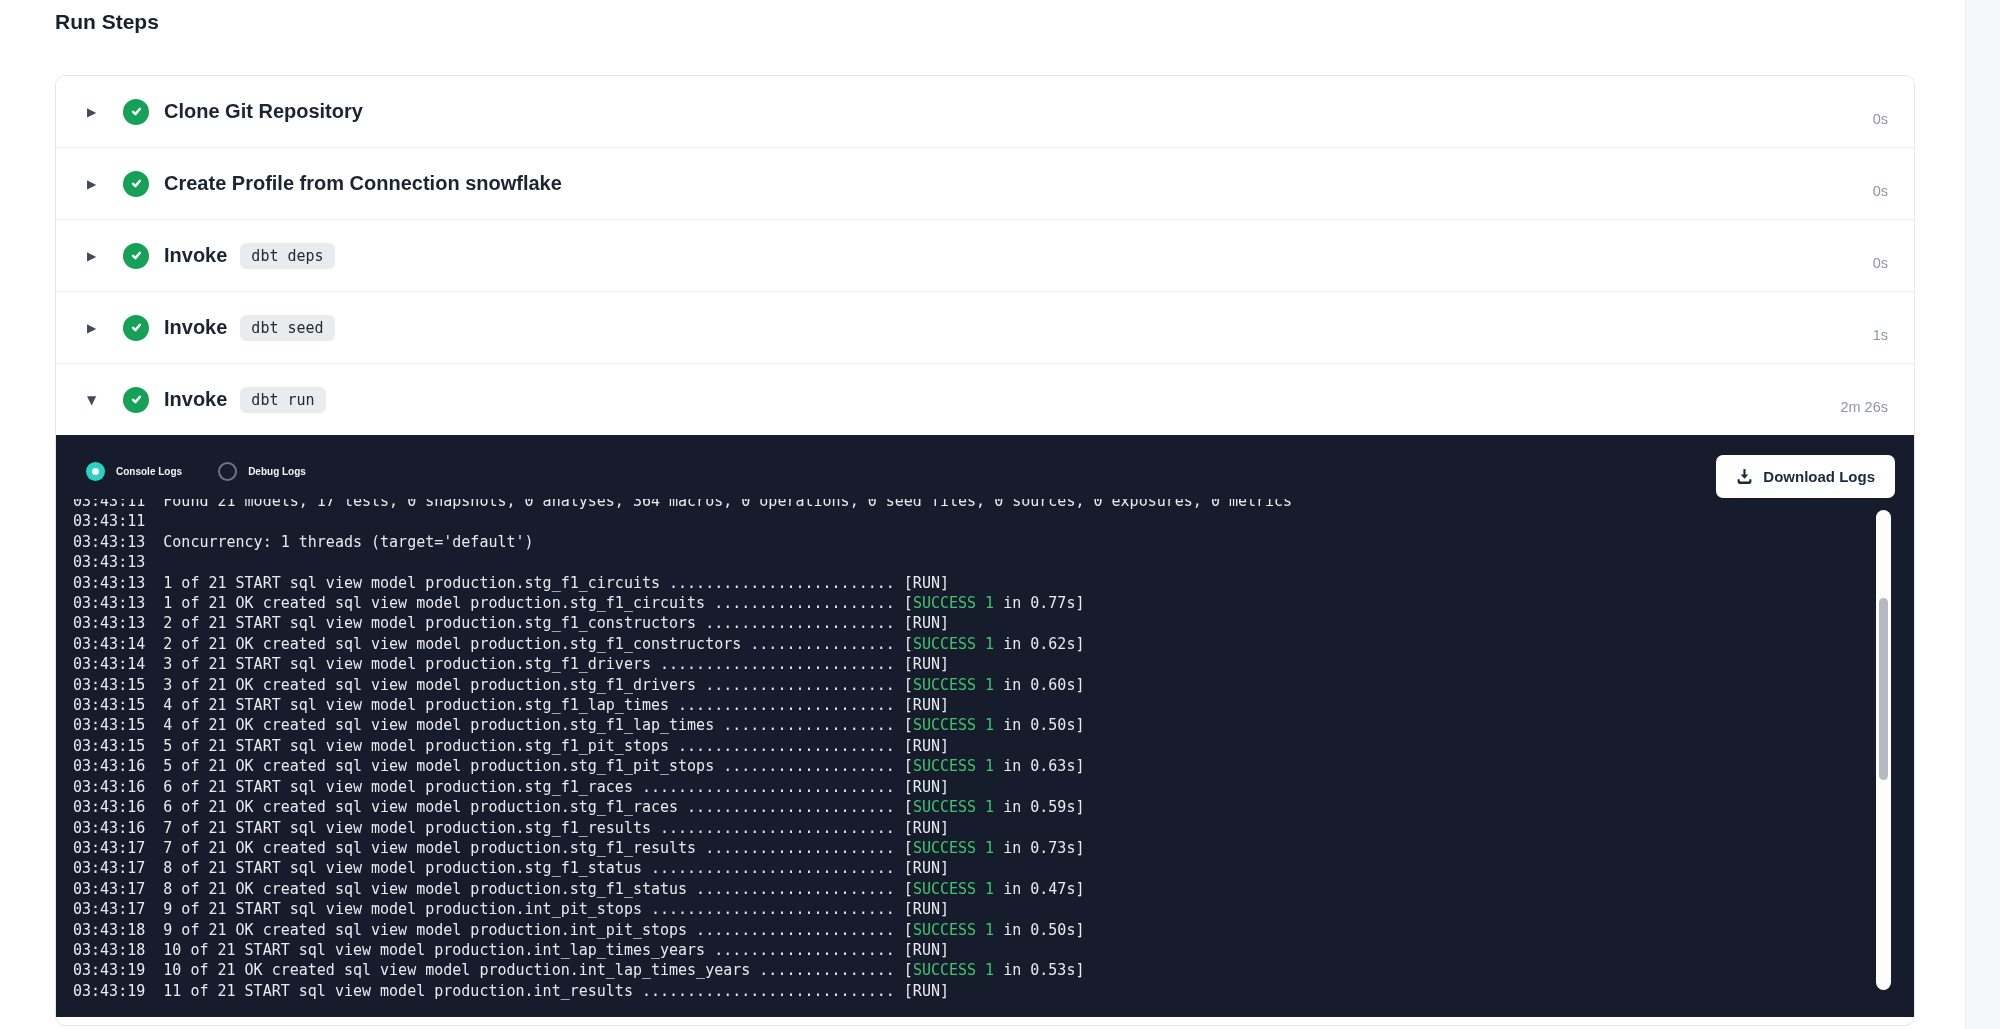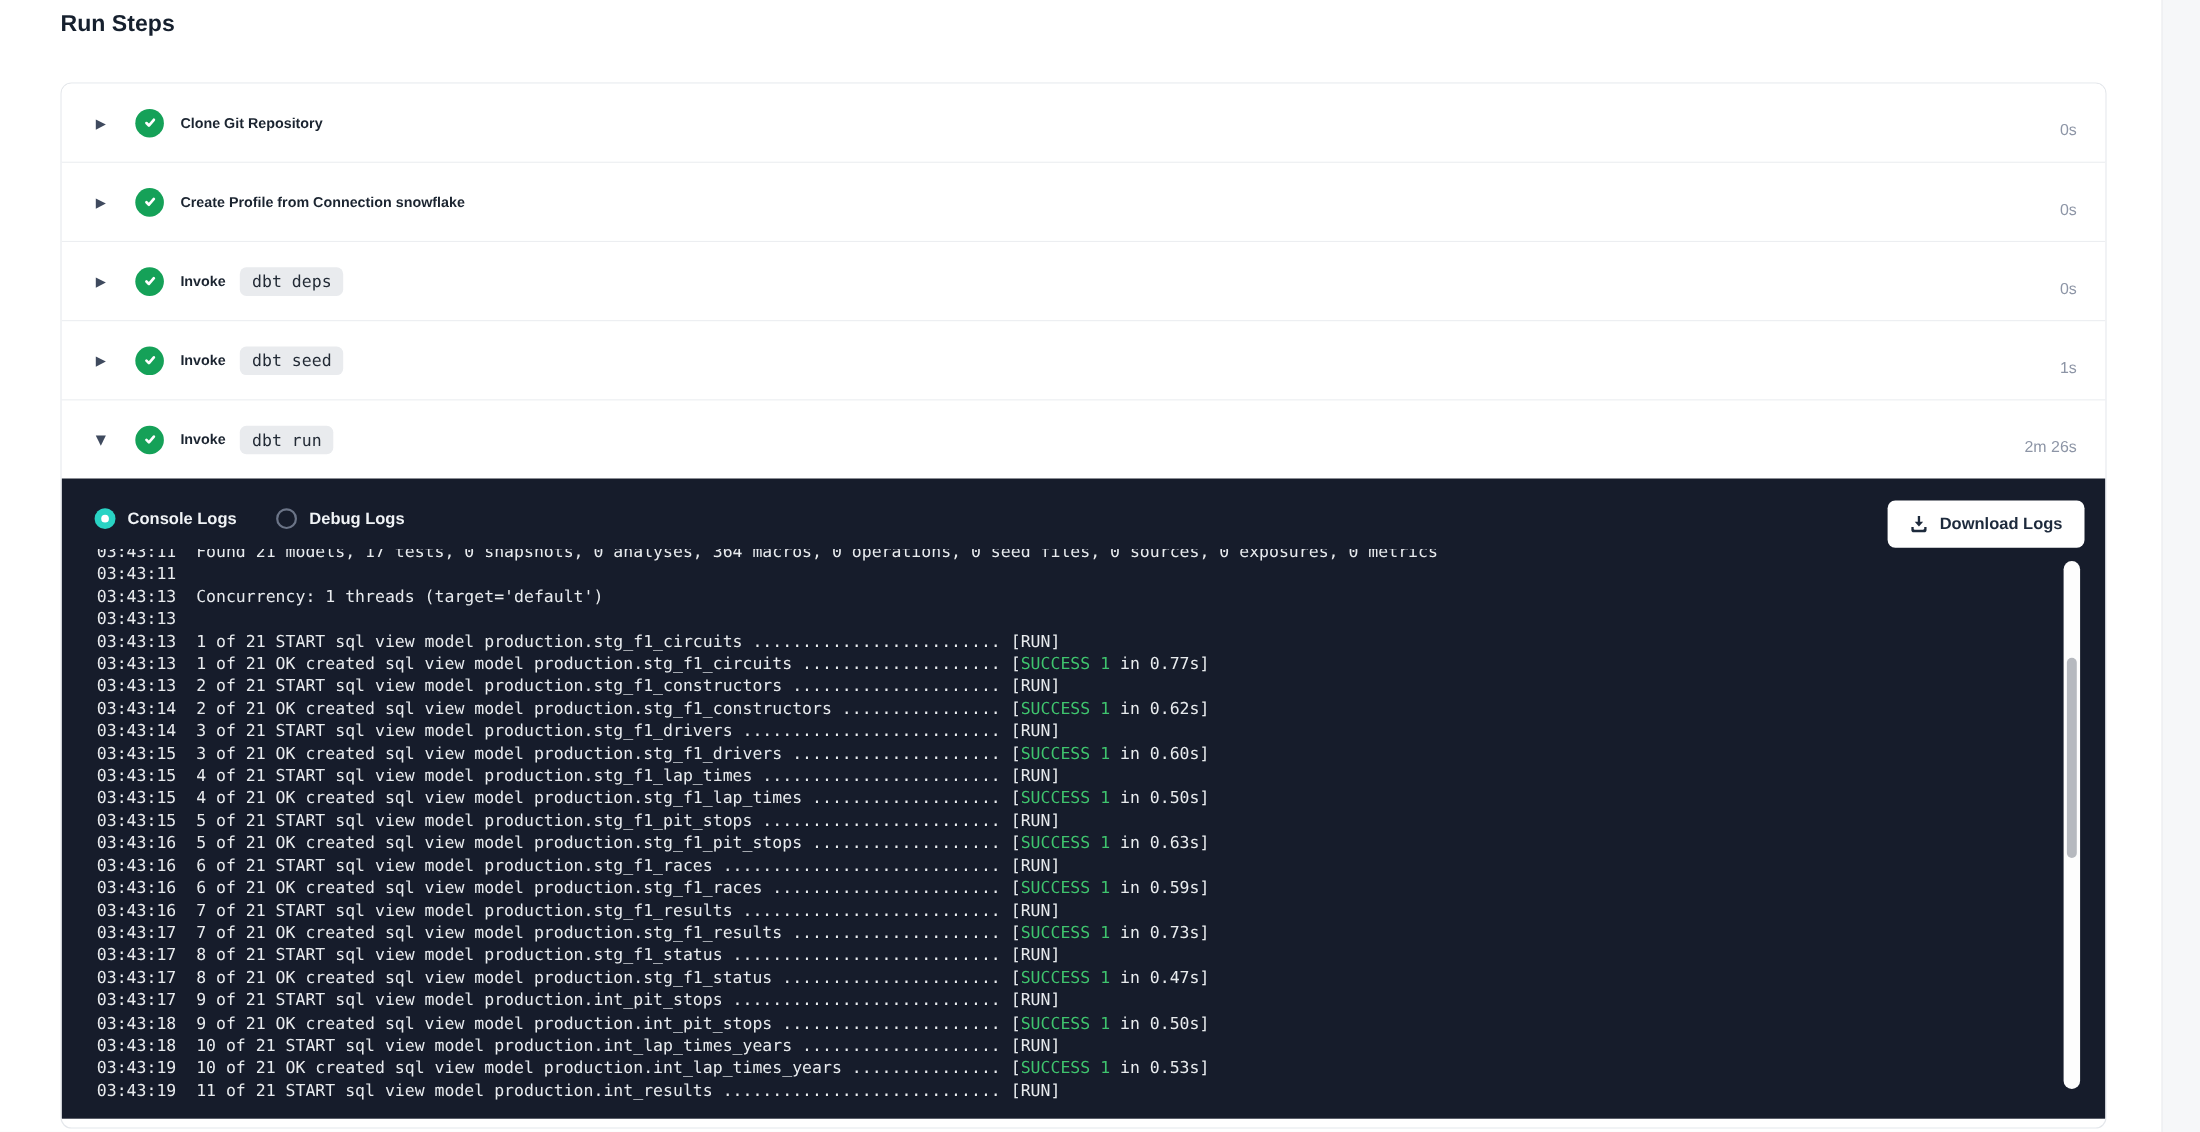--- a/index.html
+++ b/index.html
@@ -66,21 +66,21 @@
     background: #15a158;
     margin-left: 19px;
     margin-right: 15px;
     display: flex; align-items: center; justify-content: center;
     flex: 0 0 auto;
   }
   .check svg { width: 15px; height: 15px; }
   .check path { stroke: #ffffff; stroke-width: 2.6; fill: none; stroke-linecap: round; stroke-linejoin: round; }
 
   .step-label {
-    font-size: 13px;
+    font-size: 20px;
     font-weight: 700;
     color: #1b2430;
   }
   .chip {
     margin-left: 13px;
     background: #e9ebee;
     border-radius: 6px;
     padding: 4px 11px;
     font-family: "DejaVu Sans Mono", monospace;
     font-size: 15px;
@@ -113,21 +113,21 @@
     box-sizing: border-box;
     display: flex; align-items: center; justify-content: center;
     flex: 0 0 auto;
   }
   .radio.checked { background: #29d3c4; }
   .radio-dot { width: 7px; height: 7px; border-radius: 50%; background: #ffffff; }
   .radio.unchecked { border: 2.5px solid #6b7487; background: transparent; }
   .radio-label {
     margin-left: 11px;
     color: #f0f3f6;
-    font-size: 15px;
+    font-size: 10px;
     font-weight: 700;
   }
 
   .download-btn {
     position: absolute;
     right: 19px; top: 20px;
     height: 43px;
     padding: 0 20px;
     display: flex; align-items: center; gap: 10px;
     background: #ffffff;
@@ -139,21 +139,21 @@
     color: #1d2a3c;
     cursor: pointer;
   }
   .dl-icon { width: 17px; height: 17px; }
   .dl-icon path { fill: #1d2a3c; }
 
   .log-view {
     position: absolute;
     left: 0; right: 48px; top: 64px; bottom: 0;
     overflow: hidden;
-    padding-left: 32px;
+    padding-left: 17px;
   }
   #log-lines { margin-top: -8px; }
   .log-line {
     font-family: "DejaVu Sans Mono", monospace;
     font-size: 15px;
     line-height: 20.4px;
     white-space: pre;
     color: #e8ebee;
   }
   .seg.green { color: #3fc46e; text-align: center; }

